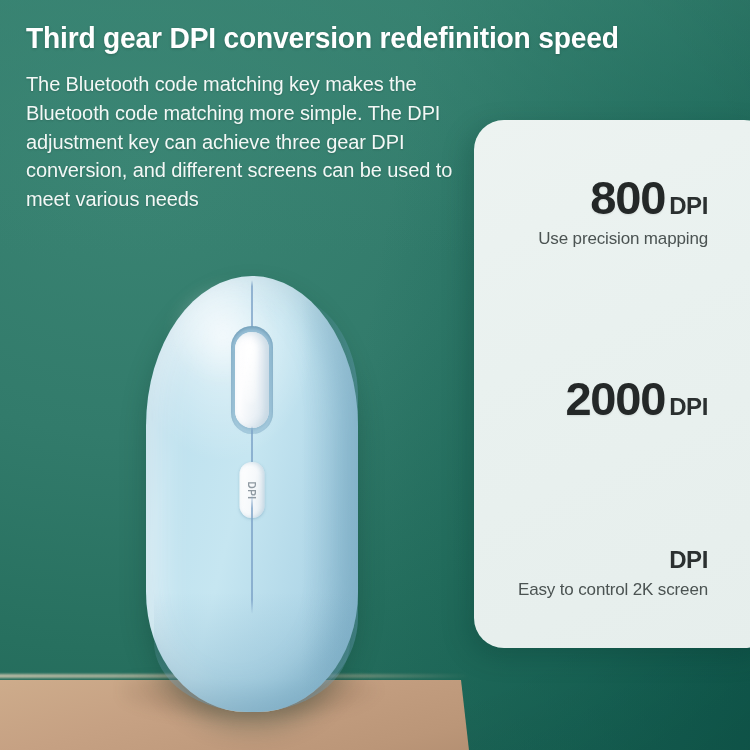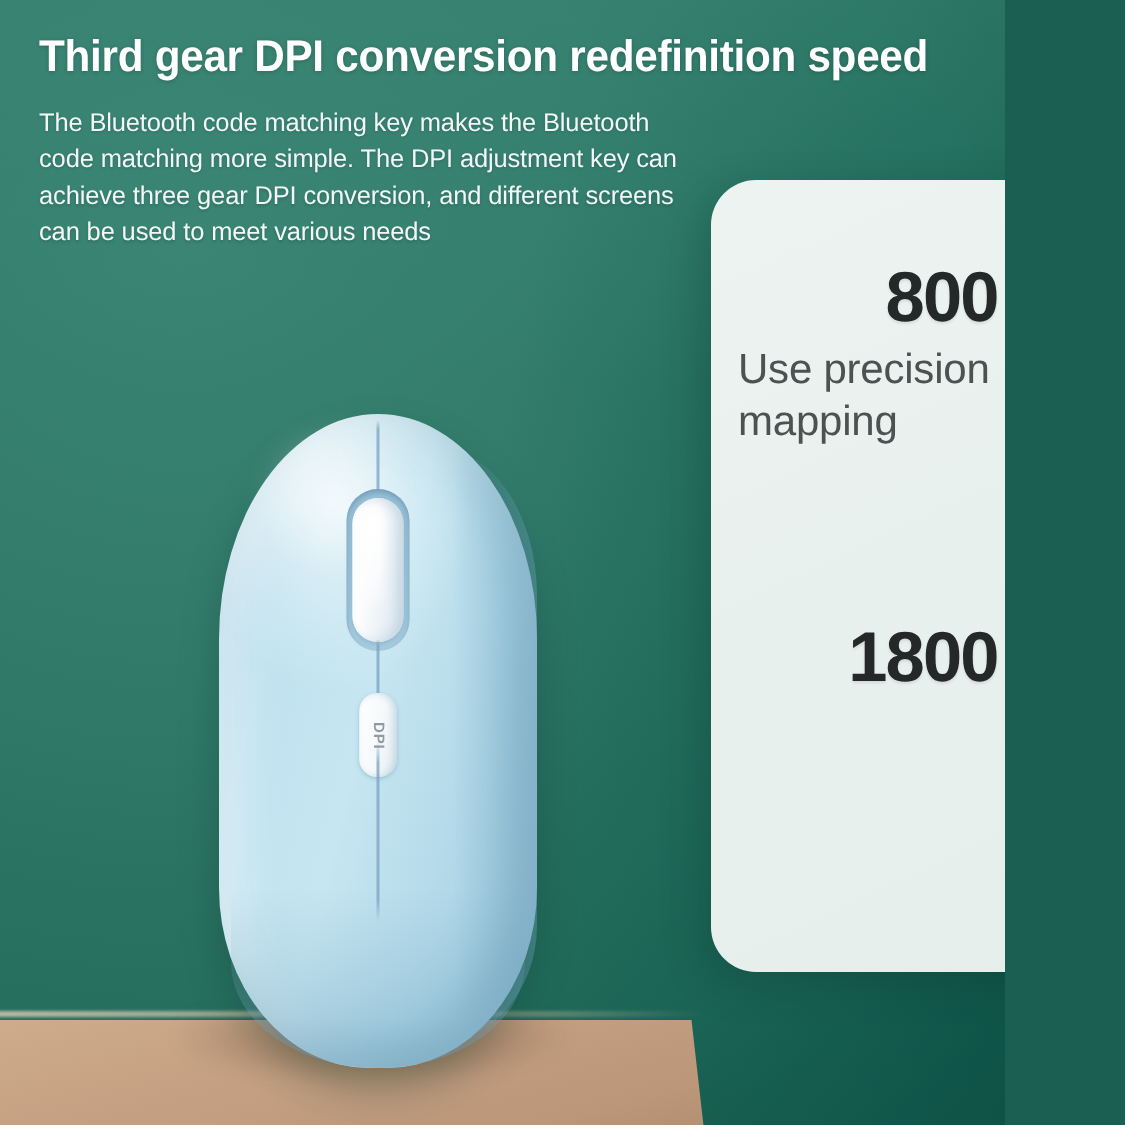--- a/index.html
+++ b/index.html
@@ -2,21 +2,21 @@
 <html><head>
 <meta charset="utf-8">
 <style>
   html, body {
     margin: 0;
     padding: 0;
     background: #1b5e52;
   }
   #stage {
     position: relative;
-    width: 670px;
+    width: 750px;
     height: 750px;
     overflow: hidden;
     font-family: "Liberation Sans", "DejaVu Sans", sans-serif;
     background: #2f7a68;
   }
 
   
   .bg-base {
     position: absolute;
     inset: 0;
@@ -212,21 +212,21 @@
     transform: scaleX(0.955);
     transform-origin: left center;
     white-space: nowrap;
   }
   .body-copy {
     position: absolute;
     left: 26px;
     top: 70px;
     width: 430px;
     color: #f3f8f6;
-    font-size: 17px;
+    font-size: 20px;
     line-height: 1.44;
     letter-spacing: -0.1px;
     text-shadow: 0 1px 2px rgba(0,0,0,0.16);
   }
 
   
   .spec-card {
     position: absolute;
     left: 474px;
     top: 120px;
@@ -271,25 +271,25 @@
   }
   .spec-unit {
     font-size: 24px;
     font-weight: 600;
     color: #2b3030;
     letter-spacing: -0.4px;
     line-height: 1.0;
   }
   .spec-desc {
     margin-top: 7px;
-    font-size: 28px;
+    font-size: 17px;
     line-height: 1.25;
     color: #4b5352;
     letter-spacing: -0.15px;
-    text-align: left;
+    text-align: right;
   }
 </style>
 </head>
 <body>
 
 <div id="stage">
 
   <div class="bg-base"></div>
   <div class="bg-right-wash"></div>
   <div class="bg-top-wash"></div>
@@ -328,27 +328,28 @@
       <div class="spec-row">
         <div class="spec-value-line">
           <span class="spec-number">800</span>
           <span class="spec-unit">DPI</span>
         </div>
         <div class="spec-desc">Use precision mapping</div>
       </div>
 
       <div class="spec-row">
         <div class="spec-value-line">
-          <span class="spec-number">1800</span>
+          <span class="spec-number">2000</span>
           <span class="spec-unit">DPI</span>
         </div>
       </div>
 
       <div class="spec-row">
         <div class="spec-value-line">
           <span class="spec-unit">DPI</span>
         </div>
+        <div class="spec-desc">Easy to control 2K screen</div>
       </div>
 
     </div>
   </div>
 
 </div>
 
 </body></html>

